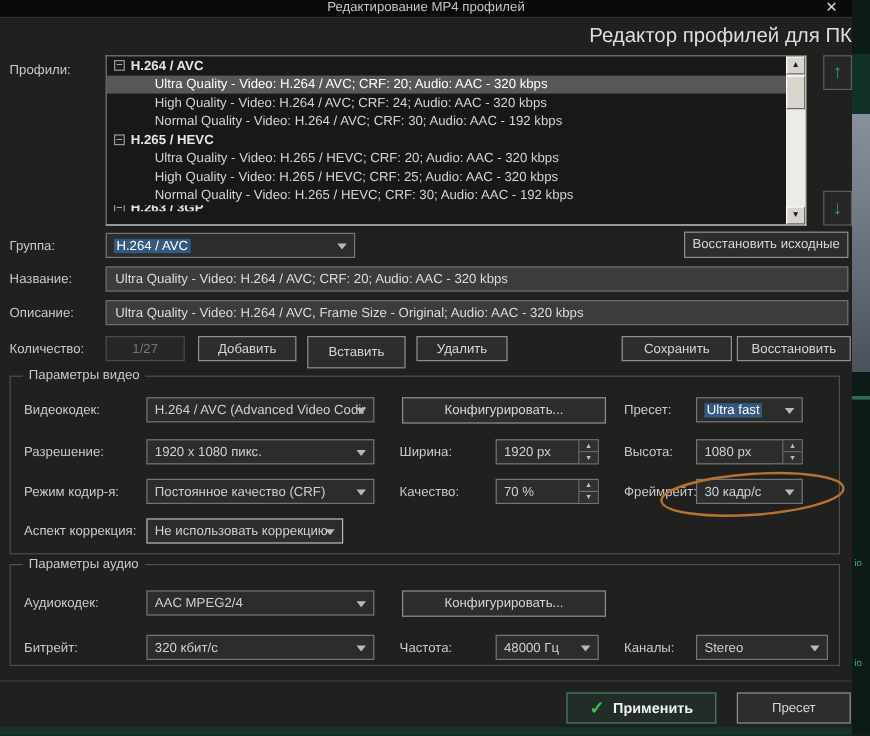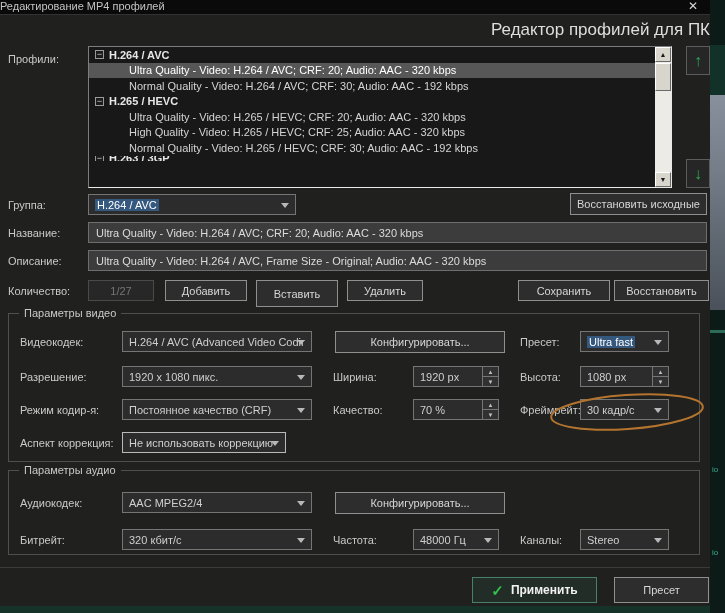--- a/index.html
+++ b/index.html
@@ -4,21 +4,21 @@
 <style>
   html,body{margin:0;padding:0}
   body{
     width:725px;height:613px;position:relative;overflow:hidden;
     background:#20211f;color:#c9c9c9;
     font-family:"Liberation Sans",sans-serif;font-size:11px;
   }
   .abs{position:absolute}
   
   .titlebar{left:0;top:0;width:710px;height:14px;background:#0a0a0a;border-bottom:1px solid #323232}
-  .titlebar .ttl{width:100%;line-height:13px;color:#c4c4c4;font-size:11px}
+  .titlebar .ttl{width:100%;text-align:center;line-height:13px;color:#c4c4c4;font-size:11px}
   .close-btn{position:absolute;right:12px;top:0;color:#d8d8d8;font-size:12px;line-height:13px;cursor:default}
   
   .hdr{left:0;top:20px;width:710px;text-align:right;font-size:17px;color:#dedede}
   
   .lbl{color:#c9c9c9;white-space:nowrap}
   
   .listbox{left:88px;top:46px;width:584px;height:142px;background:#181818;
     border:1px solid;border-color:#7d7d7d #e9e9e9 #e9e9e9 #7d7d7d;box-sizing:border-box;overflow:hidden}
   .list-inner{position:absolute;left:0;top:0;right:16px;bottom:0;overflow:hidden}
   .list-row{height:15.5px;display:flex;align-items:center;white-space:nowrap;overflow:hidden;color:#d4d4d4}
@@ -90,20 +90,23 @@
 <div class="abs listbox">
   <div class="list-inner">
       <div class="list-row group">
         <span class="tree-toggle">−</span>
         <span>H.264 / AVC</span>
       </div>
       <div class="list-row item selected">
         <span>Ultra Quality - Video: H.264 / AVC; CRF: 20; Audio: AAC - 320 kbps</span>
       </div>
       <div class="list-row item">
+        <span>High Quality - Video: H.264 / AVC; CRF: 24; Audio: AAC - 320 kbps</span>
+      </div>
+      <div class="list-row item">
         <span>Normal Quality - Video: H.264 / AVC; CRF: 30; Audio: AAC - 192 kbps</span>
       </div>
       <div class="list-row group">
         <span class="tree-toggle">−</span>
         <span>H.265 / HEVC</span>
       </div>
       <div class="list-row item">
         <span>Ultra Quality - Video: H.265 / HEVC; CRF: 20; Audio: AAC - 320 kbps</span>
       </div>
       <div class="list-row item">
@@ -228,21 +231,21 @@
 <div class="combo" style="left:122px;top:529px;width:190px">
   <span>320 кбит/с</span>
   <span class="caret"></span>
 </div>
 <div class="abs lbl" style="left:333px;top:534px">Частота:</div>
 <div class="combo" style="left:413px;top:529px;width:86px">
   <span>48000 Гц</span>
   <span class="caret"></span>
 </div>
 <div class="abs lbl" style="left:520px;top:534px">Каналы:</div>
-<div class="combo" style="left:580px;top:529px;width:89px">
+<div class="combo" style="left:580px;top:529px;width:110px">
   <span>Stereo</span>
   <span class="caret"></span>
 </div>
 
 <div class="sep"></div>
 <div class="btn apply-btn" style="left:472px;top:577px;width:125px;height:26px">
   <span class="check">✓</span>
   <span>Применить</span>
 </div>
 <div class="btn" style="left:614px;top:577px;width:95px;height:26px">Пресет</div>

